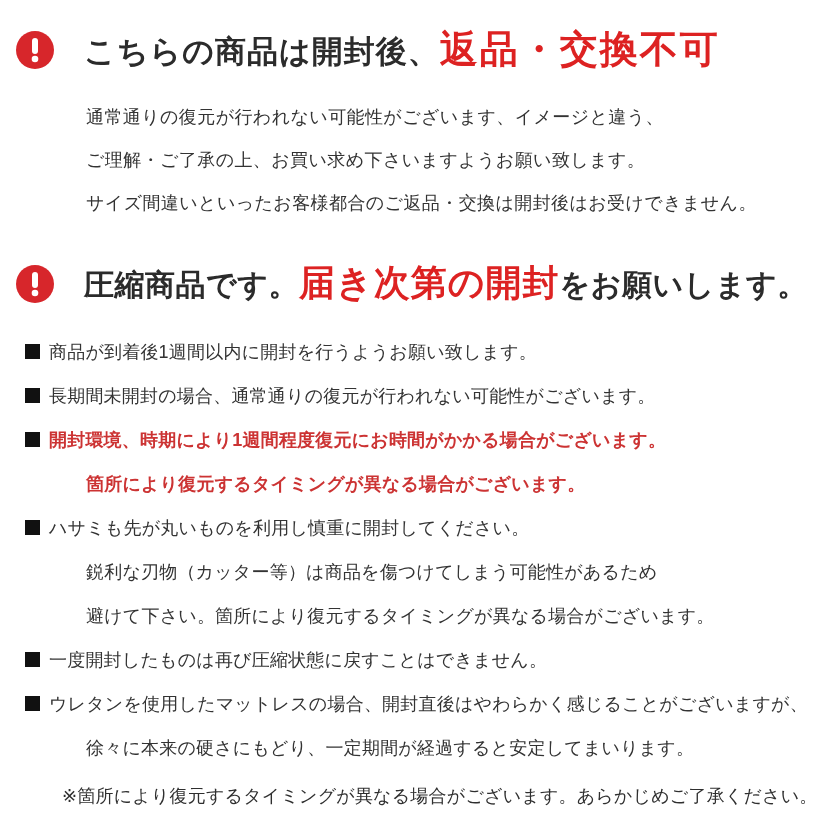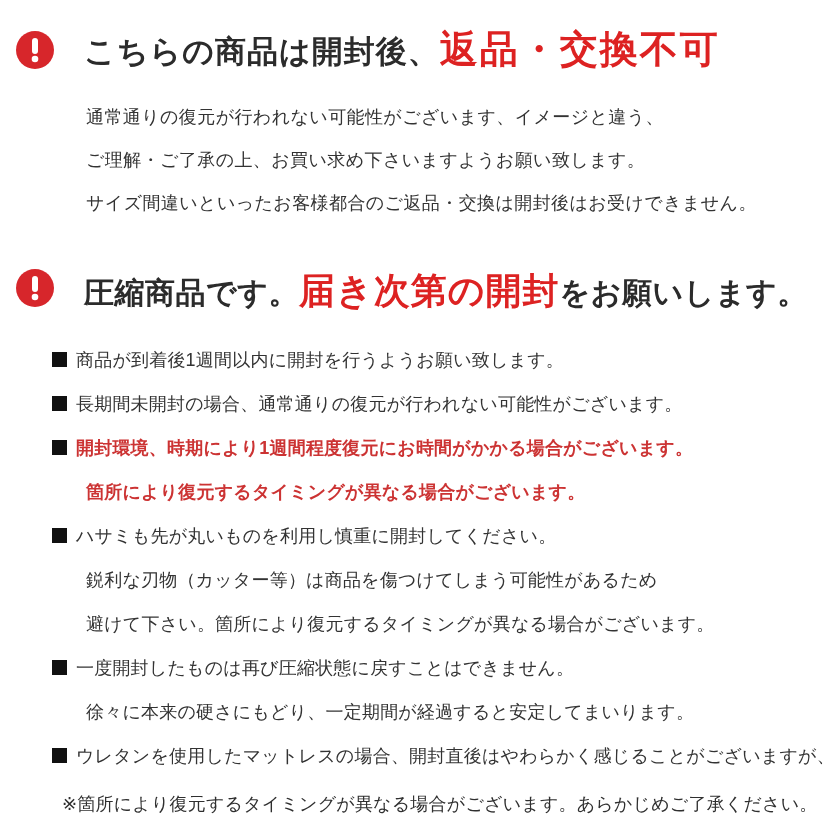--- a/index.html
+++ b/index.html
@@ -10,35 +10,35 @@
     overflow: hidden;
   }
   .page { width: 840px; height: 840px; box-sizing: border-box; padding-top: 24px; }
 
   .heading-row { display: flex; align-items: center; padding-left: 16px; }
   .warn-icon { width: 38px; height: 38px; flex: 0 0 38px; margin-right: 30px; }
 
   h1, h2 { margin: 0; white-space: nowrap; color: #2b2b2b; font-weight: 600; }
   h1 { font-size: 31px; letter-spacing: 1px; }
   h1 .red-part { font-size: 38px; font-weight: 700; letter-spacing: 2px; }
-  h2 { font-size: 30px; letter-spacing: 0.5px; margin-top: 8px; }
+  h2 { font-size: 30px; letter-spacing: 0.5px; }
   h2 .red-part { font-size: 36px; font-weight: 700; letter-spacing: 1px; }
 
   .para { margin: 32px 0 0 86px; }
   .para p {
     margin: 0 0 23px 0;
     font-size: 18px; line-height: 20px;
     color: #333333; letter-spacing: 0.4px; white-space: nowrap;
   }
 
   .section2 { margin-top: 46px; }
 
   .bullets { margin-top: 34px; }
   .b-line {
-    padding-left: 52px; margin-bottom: 24px;
+    padding-left: 25px; margin-bottom: 24px;
     font-size: 18px; line-height: 20px;
     color: #333333; letter-spacing: 0.2px; white-space: nowrap;
   }
   .b-line .marker {
     display: inline-block; width: 15px; height: 15px;
     background: #111111; margin-right: 9px; vertical-align: -1px;
   }
   .b-line.cont { padding-left: 86px; }
   .b-line.red { color: #cc3333; font-weight: bold; }
 
@@ -83,20 +83,20 @@
     </div>
     <div class="bullets" id="bullets">
         <div class="b-line"><span class="marker"></span><span>商品が到着後1週間以内に開封を行うようお願い致します。</span></div>
         <div class="b-line"><span class="marker"></span><span>長期間未開封の場合、通常通りの復元が行われない可能性がございます。</span></div>
         <div class="b-line red"><span class="marker"></span><span style="color: rgb(204, 51, 51);">開封環境、時期により1週間程度復元にお時間がかかる場合がございます。</span></div>
         <div class="b-line red cont"><span style="color: rgb(204, 51, 51);">箇所により復元するタイミングが異なる場合がございます。</span></div>
         <div class="b-line"><span class="marker"></span><span>ハサミも先が丸いものを利用し慎重に開封してください。</span></div>
         <div class="b-line cont"><span>鋭利な刃物（カッター等）は商品を傷つけてしまう可能性があるため</span></div>
         <div class="b-line cont"><span>避けて下さい。箇所により復元するタイミングが異なる場合がございます。</span></div>
         <div class="b-line"><span class="marker"></span><span>一度開封したものは再び圧縮状態に戻すことはできません。</span></div>
+        <div class="b-line"><span class="marker"></span><span>ウレタンを使用したマットレスの場合、開封直後はやわらかく感じることがございますが、</span></div>
         <div class="b-line cont"><span>徐々に本来の硬さにもどり、一定期間が経過すると安定してまいります。</span></div>
-        <div class="b-line"><span class="marker"></span><span>ウレタンを使用したマットレスの場合、開封直後はやわらかく感じることがございますが、</span></div>
       </div>
   </section>
 
   <div class="footnote">※箇所により復元するタイミングが異なる場合がございます。あらかじめご了承ください。</div>
 
 </div>
 
 </body></html>

